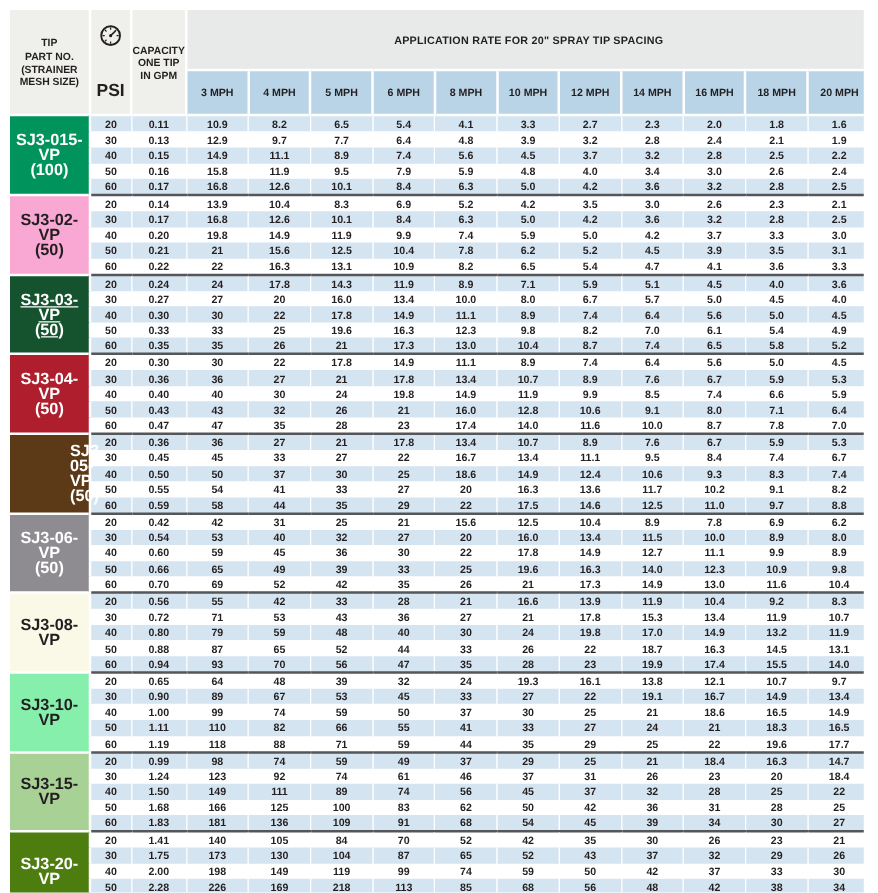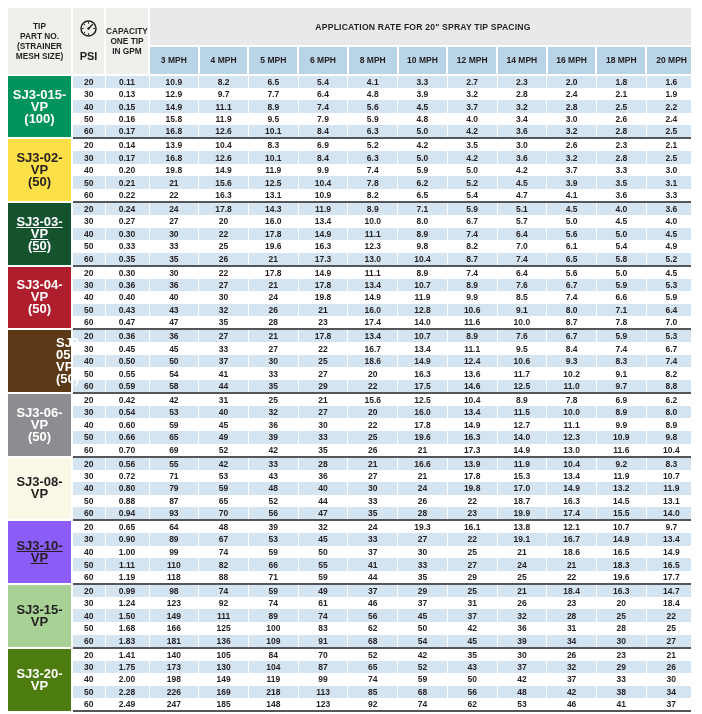--- a/index.html
+++ b/index.html
@@ -45,21 +45,21 @@
     background: #E7EAE9;
     font-size: 8.6px;
     letter-spacing: .2px;
   }
   th.mph {
     background: #B9D3E7;
     border-left: 2px solid #fff;
     border-top: 2px solid #fff;
     font-size: 8.5px;
   }
-  th.psi-head .psi-txt { display: block; margin-top: 1px; font-size: 11px; }
+  th.psi-head .psi-txt { display: block; margin-top: 15px; font-size: 14px; }
 
   
   tr.data { height: 12.55px; }
   tr.data td { border-left: 1px solid #fff; line-height: 12px; }
   tr.data.blue td { background: #D5E4F1; }
   tr.group-start td { border-top: 2px solid #55565A; }
   tr.group-start.first-group td { border-top: 2px solid #ffffff; }
   tbody tr:last-child td { border-bottom: 2.5px solid #55565A; }
 
   td.tip-label {
@@ -202,21 +202,21 @@
           <td>8.4</td>
           <td>6.3</td>
           <td>5.0</td>
           <td>4.2</td>
           <td>3.6</td>
           <td>3.2</td>
           <td>2.8</td>
           <td>2.5</td>
         </tr>
         <tr class="data group-start">
-          <td rowspan="5" class="tip-label" style="background: #fde047; color: rgb(35, 31, 32);">SJ3-02-VP
+          <td rowspan="5" class="tip-label" style="background: #f9a8d4; color: rgb(35, 31, 32);">SJ3-02-VP
 (50)</td>
           <td>20</td>
           <td>0.14</td>
           <td>13.9</td>
           <td>10.4</td>
           <td>8.3</td>
           <td>6.9</td>
           <td>5.2</td>
           <td>4.2</td>
           <td>3.5</td>
@@ -663,21 +663,21 @@
           <td>47</td>
           <td>35</td>
           <td>28</td>
           <td>23</td>
           <td>19.9</td>
           <td>17.4</td>
           <td>15.5</td>
           <td>14.0</td>
         </tr>
         <tr class="data group-start">
-          <td rowspan="5" class="tip-label" style="background: #8b5cf6; color: rgb(35, 31, 32); text-decoration: underline;">SJ3-10-VP</td>
+          <td rowspan="5" class="tip-label" style="background: #86efac; color: rgb(35, 31, 32);">SJ3-10-VP</td>
           <td>20</td>
           <td>0.65</td>
           <td>64</td>
           <td>48</td>
           <td>39</td>
           <td>32</td>
           <td>24</td>
           <td>19.3</td>
           <td>16.1</td>
           <td>13.8</td>

